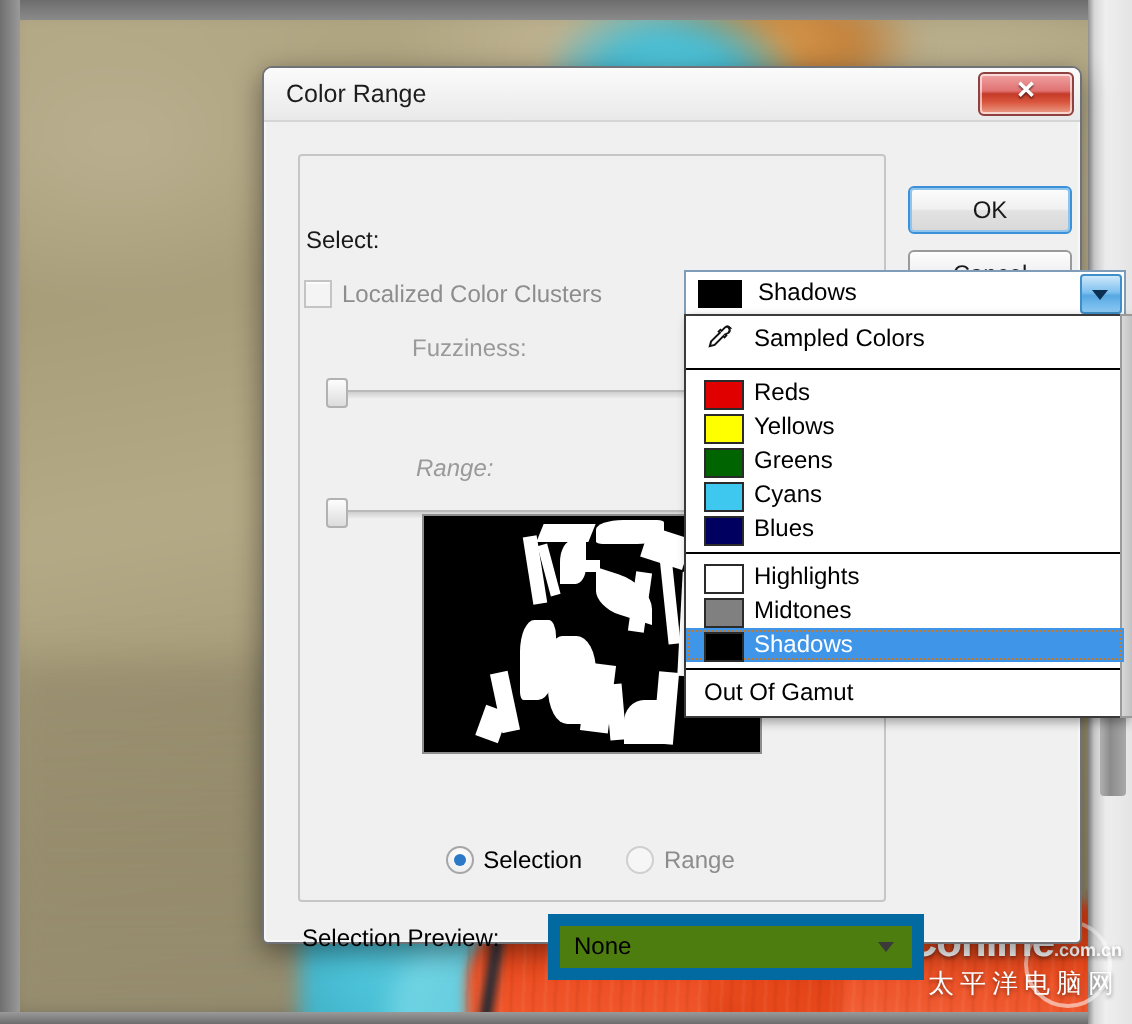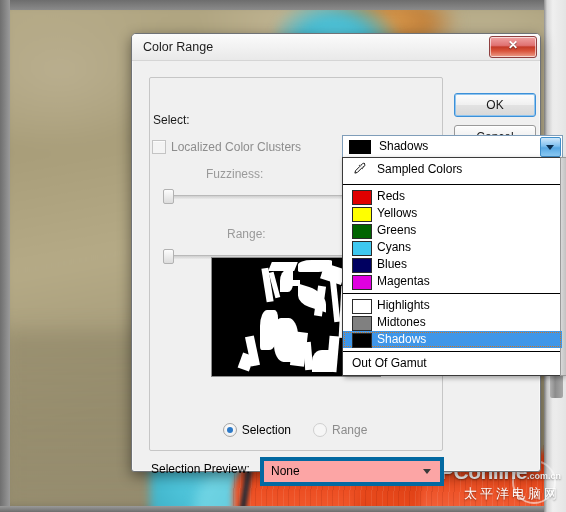--- a/index.html
+++ b/index.html
@@ -186,21 +186,21 @@
   #select-label{left:21px;top:52px;}
   #localized-row{position:absolute;left:20px;top:79px;display:flex;align-items:center;gap:5px;}
   .cb{
     width:12px;height:12px;border:1px solid #a9a9a9;background:#fff;
     box-shadow:0 1px 0 rgba(255,255,255,.7) inset;display:inline-block;
   }
   .cb.dim{border-color:#c4c4c4;background:#f4f4f4;}
   #localized-label{font-size:12px;color:#8d8d8d;}
 
   #fuzziness-label{left:74px;top:106px;}
-  #range-label{left:95px;top:166px;}
+  #range-label{left:76px;top:166px;font-style:italic;}
 
   .slider{position:absolute;height:14px;}
   .slider .track{
     position:absolute;left:0;top:6px;width:100%;height:3px;
     background:linear-gradient(180deg,#cfcfcf,#eaeaea);
     border-top:1px solid #b9b9b9;
   }
   .slider .thumb{
     position:absolute;top:0;width:9px;height:13px;
     background:linear-gradient(180deg,#fdfdfd,#dcdcdc);
@@ -233,22 +233,22 @@
   .rb.on::after{
     content:"";position:absolute;left:3px;top:3px;width:6px;height:6px;
     border-radius:50%;background:#2d79c7;
   }
   .radio-item.dim{color:#8c8c8c;}
   .radio-item.dim .rb{border-color:#cfcfcf;background:#f6f6f6;}
 
   
   #selprev-label{position:absolute;left:19px;top:401px;font-size:12px;}
   #selprev-combo{
-    position:absolute;left:128px;top:396px;width:176px;height:21px;
-    background:#fca5a5;border:4px solid #0369a1;
+    position:absolute;left:142px;top:396px;width:176px;height:21px;
+    background:#4d7c0f;border:6px solid #0369a1;
   }
   #selprev-combo .val{position:absolute;left:7px;top:3px;font-size:12px;}
   #selprev-combo .arrow{
     position:absolute;right:9px;top:8px;width:0;height:0;
     border-left:4px solid transparent;border-right:4px solid transparent;
     border-top:5px solid #3a3a3a;
   }
 
   
   #btncol{position:absolute;left:322px;top:16px;width:72px;}
@@ -497,24 +497,20 @@
         <span>Greens</span>
       </div>
       <div class="dd-item">
         <span class="dd-swatch" style="background:#3ec8f0"></span>
         <span>Cyans</span>
       </div>
       <div class="dd-item">
         <span class="dd-swatch" style="background:#000060"></span>
         <span>Blues</span>
       </div>
-      <div class="dd-item">
-        <span class="dd-swatch" style="background:#e000e0"></span>
-        <span>Magentas</span>
-      </div>
 
       <div class="dd-sep"></div>
 
       <div class="dd-item">
         <span class="dd-swatch" style="background:#ffffff"></span>
         <span>Highlights</span>
       </div>
       <div class="dd-item">
         <span class="dd-swatch" style="background:#808080"></span>
         <span>Midtones</span>

